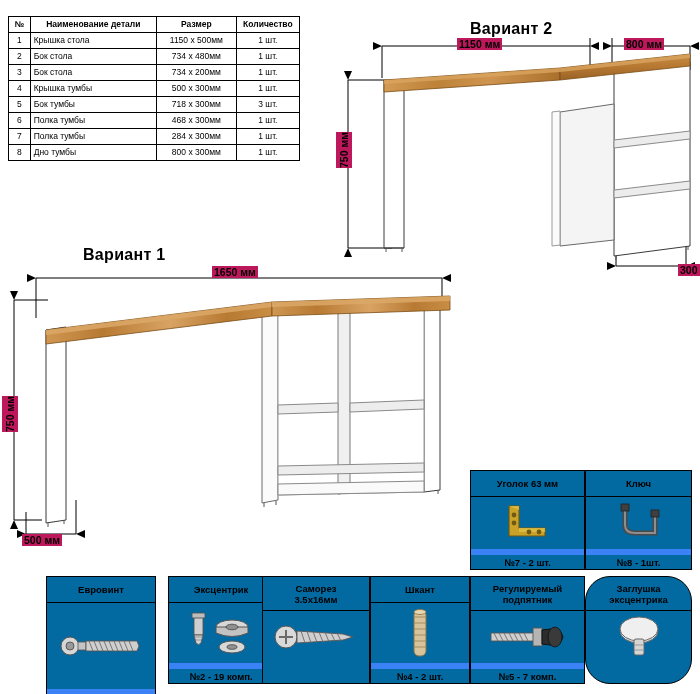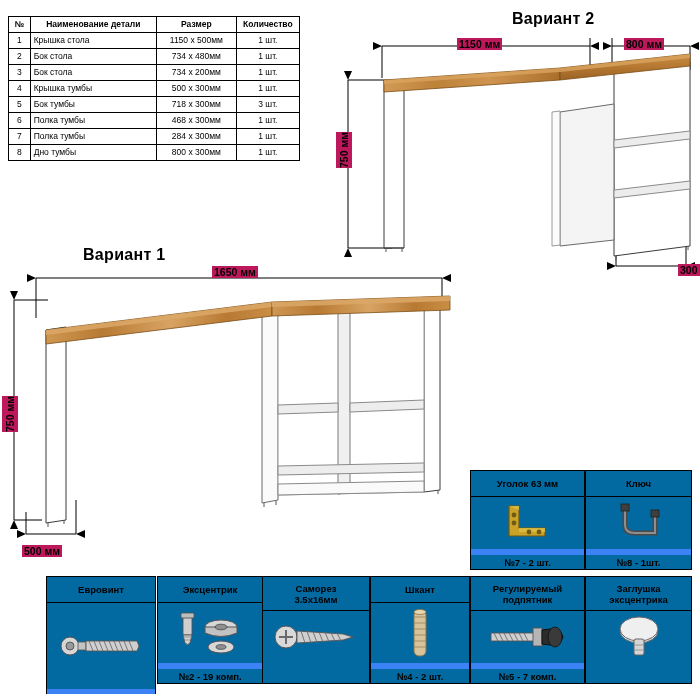--- a/index.html
+++ b/index.html
@@ -38,21 +38,21 @@
   #parts-table td.name { text-align: left; width: 126px; }
   #parts-table td.size { text-align: center; width: 78px; }
   #parts-table td.qty  { text-align: center; width: 58px; }
 
   
   .variant-title {
     font-size: 16px;
     font-weight: bold;
     letter-spacing: .3px;
   }
-  #title-variant-2 { left: 470px; top: 10px; margin-left: 42px; }
+  #title-variant-2 { left: 470px; top: 20px; }
   #title-variant-1 { left: 83px; top: 246px; }
 
   
   .dim-label {
     font-size: 10.5px;
     font-weight: bold;
     background: #be185d;
     padding: 0 2px;
     white-space: nowrap;
   }
@@ -305,21 +305,21 @@
     <line x1="48" y1="523" x2="48" y2="527"></line>
     <line x1="64" y1="520" x2="64" y2="524"></line>
     <line x1="264" y1="503" x2="264" y2="507"></line>
     <line x1="276" y1="501" x2="276" y2="505"></line>
     <line x1="438" y1="490" x2="438" y2="494"></line>
   </g>
 </svg>
 
 <div class="abs dim-label" style="left:212px; top:266px;">1650 мм</div>
 <div class="abs dim-label vert" style="left:2px; top:396px;">750 мм</div>
-<div class="abs dim-label" style="left:22px; top:534px;margin-top:11px;">500 мм</div>
+<div class="abs dim-label" style="left:22px; top:534px;">500 мм</div>
 
 <div class="hw-box" id="hw-ugolok" style="left:470px; top:470px; width:115px; height:100px;">
   <div class="hw-title">Уголок 63 мм</div>
   <div class="hw-art" style="top:26px; bottom:20px;">
     <svg width="54" height="42" viewBox="0 0 54 42">
       <path d="M8 4 L8 34 L44 34 L44 26 L18 26 L18 4 Z" fill="#c9a227" stroke="#6e5a12" stroke-width="1.2"></path>
       <path d="M8 4 L18 8 L18 30 L44 30 L44 26 L18 26 L18 4 Z" fill="#e0be45" stroke="none" opacity="0.8"></path>
       <circle cx="13" cy="13" r="2.4" fill="#6e5a12"></circle>
       <circle cx="13" cy="21" r="2.4" fill="#6e5a12"></circle>
       <circle cx="28" cy="30" r="2.4" fill="#6e5a12"></circle>
@@ -359,21 +359,21 @@
           <path d="M55 8 L59 18"></path>
         <path d="M60 8 L64 18"></path>
           <path d="M65 8 L69 18"></path>
           <path d="M70 8 L74 18"></path>
       </g>
     </svg>
   </div>
   <div class="hw-qty">№1 - 6 шт.</div>
 </div>
 
-<div class="hw-box" id="hw-ekstsentrik" style="left:157px; top:576px; width:106px; height:108px;">
+<div class="hw-box" id="hw-ekstsentrik" style="left:168px; top:576px; width:106px; height:108px;">
   <div class="hw-title">Эксцентрик</div>
   <div class="hw-art" style="top:26px; bottom:20px;">
     <svg width="82" height="48" viewBox="0 0 82 48">
 
       <rect x="14" y="6" width="9" height="20" rx="1" fill="#cfcfcf" stroke="#555" stroke-width="0.9"></rect>
       <rect x="12" y="4" width="13" height="5" rx="1" fill="#bdbdbd" stroke="#555" stroke-width="0.9"></rect>
       <path d="M14 26 L23 26 L21 34 Q18.5 37 16 34 Z" fill="#d4d4d4" stroke="#555" stroke-width="0.9"></path>
       <g stroke="#777" stroke-width="0.7">
         <path d="M14 28 L23 28"></path>
           <path d="M15 31 L22 31"></path>
@@ -449,21 +449,21 @@
         <path d="M39 11 L43 19"></path>
       </g>
       <rect x="48" y="6" width="9" height="18" fill="#b5b5b5" stroke="#555" stroke-width="0.9"></rect>
       <path d="M57 8 Q76 4 78 15 Q76 26 57 22 Z" fill="#2c2c2c" stroke="#111" stroke-width="1"></path>
       <ellipse cx="70" cy="15" rx="7" ry="10" fill="#3a3a3a" stroke="#111" stroke-width="0.8"></ellipse>
     </svg>
   </div>
   <div class="hw-qty">№5 - 7 комп.</div>
 </div>
 
-<div class="hw-box" id="hw-zaglushka" style="left:585px; top:576px; width:107px; height:108px;">
+<div class="hw-box" id="hw-zaglushka" style="left:585px; top:576px; width:107px; height:108px;border-radius:25px;">
   <div class="hw-title two-line">
     <span style="white-space:pre-line;">Заглушка
 эксцентрика</span>
   </div>
   <div class="hw-art" style="top:34px; bottom:20px;">
     <svg width="52" height="44" viewBox="0 0 52 44">
       <ellipse cx="26" cy="16" rx="19" ry="12" fill="#e2e2e2" stroke="#666" stroke-width="1"></ellipse>
       <ellipse cx="26" cy="14" rx="19" ry="12" fill="#efefef" stroke="#666" stroke-width="1"></ellipse>
       <rect x="21" y="24" width="10" height="16" rx="2" fill="#d5d5d5" stroke="#666" stroke-width="1"></rect>
       <path d="M21 30 L31 30 M21 35 L31 35" stroke="#8a8a8a" stroke-width="0.8"></path>

